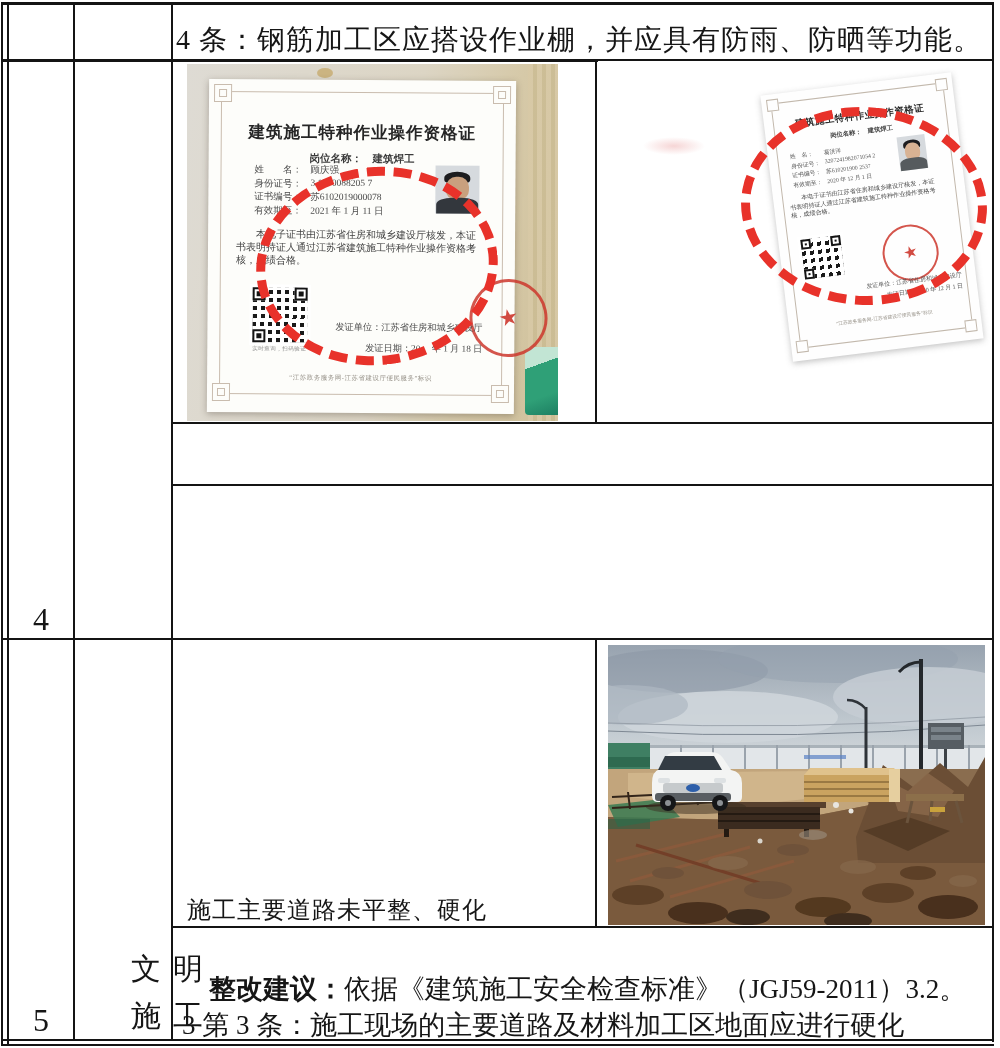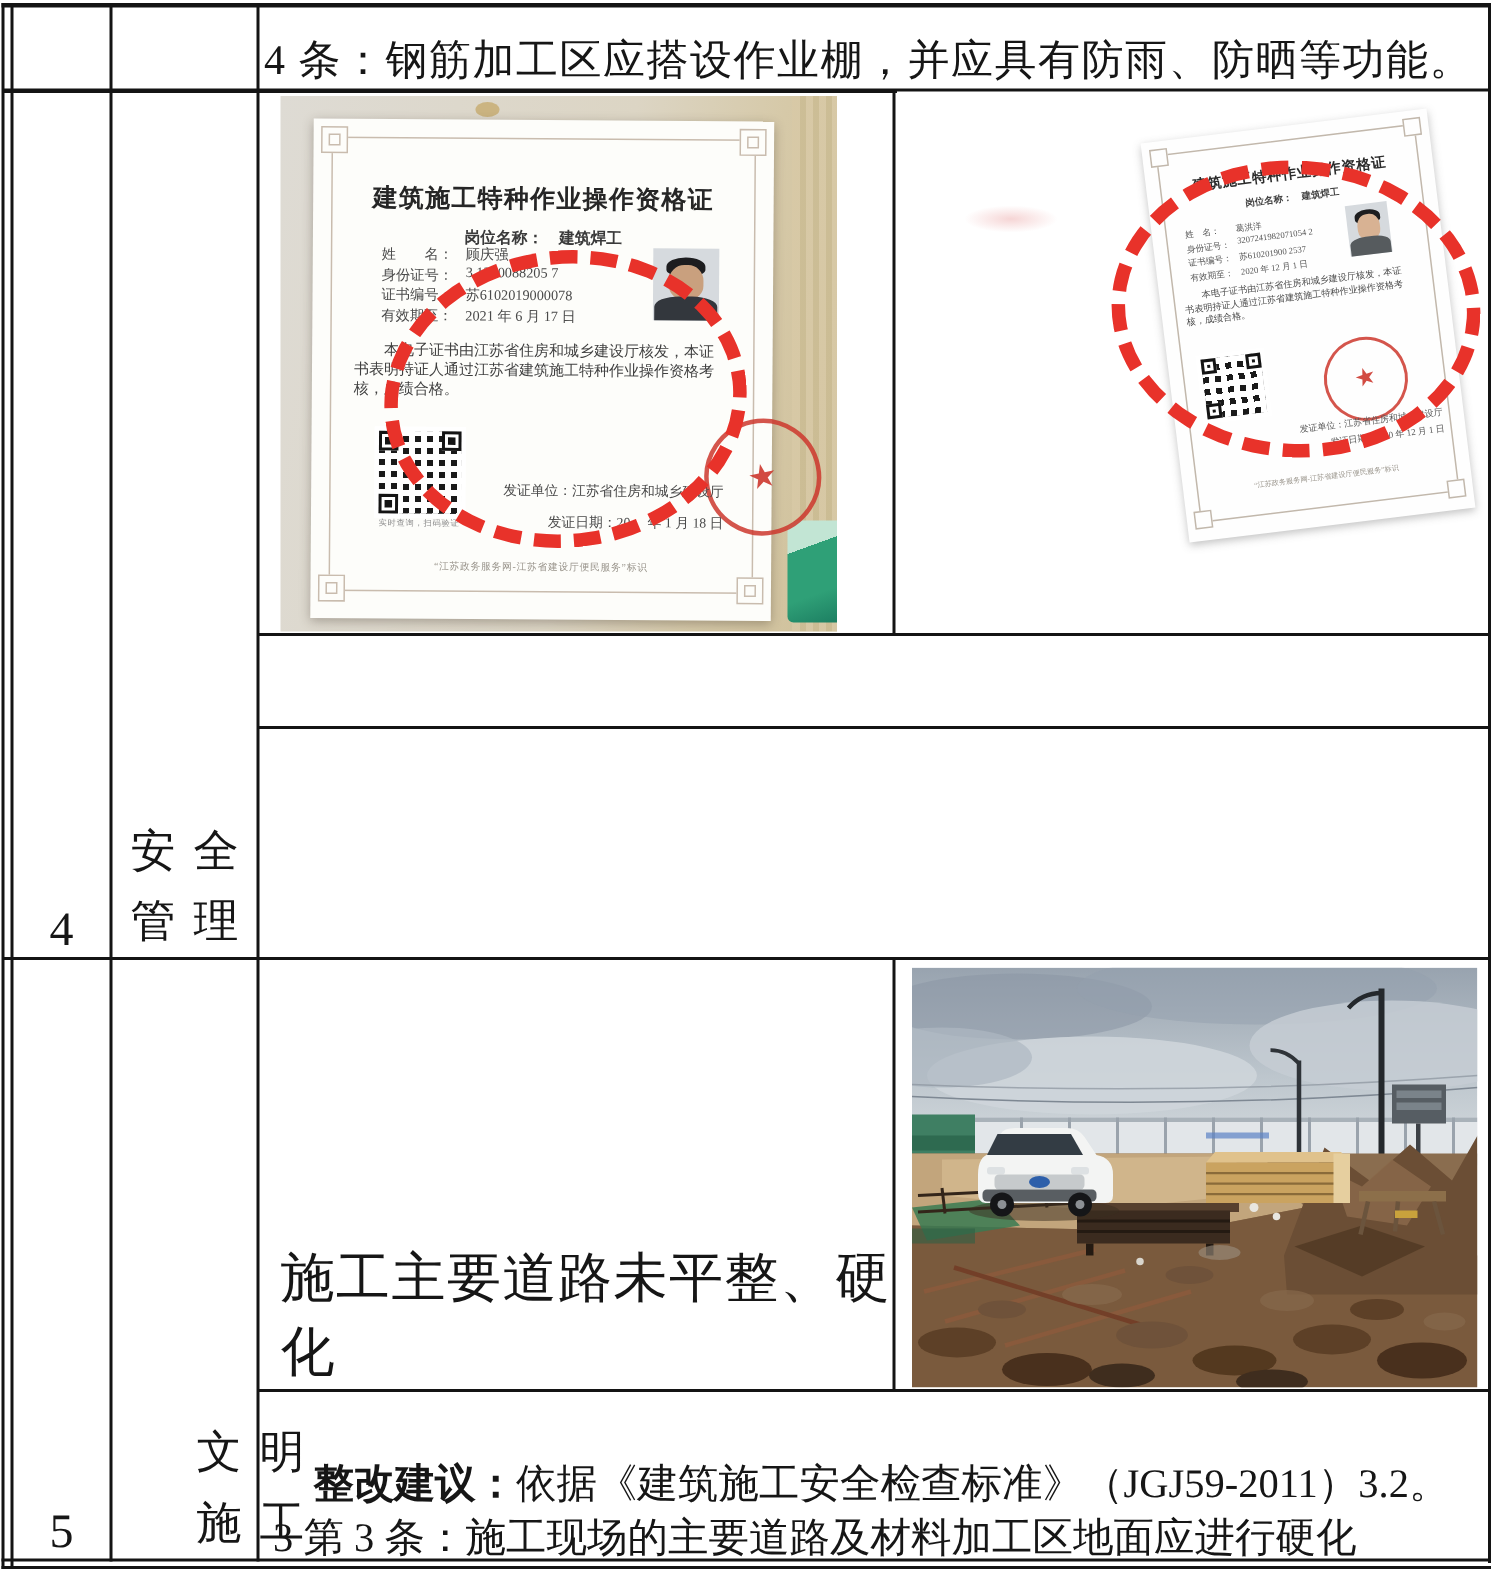--- a/index.html
+++ b/index.html
@@ -10,21 +10,21 @@
   .abs{position:absolute;}
   .line{position:absolute;background:#141414;}
   
   .cell-center{display:flex;align-items:flex-end;justify-content:center;}
   .serial{font-size:32px;}
   .cat{font-size:30px;line-height:47px;text-align:center;letter-spacing:12px;padding-left:12px;}
   .cont-text{font-size:28px;letter-spacing:1px;white-space:pre;}
   .caption{font-size:29px;letter-spacing:2px;}
   .rect-text{font-size:27px;line-height:36.5px;white-space:pre;}
   .rect-text b{font-weight:700;}
-  .issue-text{font-size:36px;letter-spacing:1px;}
+  .issue-text{font-size:24px;letter-spacing:1px;}
   
   .photo-left{left:187px;top:64px;width:371px;height:357px;overflow:hidden;
     background:linear-gradient(100deg,#dedbd4 0%,#dcd5c4 55%,#d6c9a8 78%,#cfc09a 100%);}
   .grain{position:absolute;right:0;top:0;width:30px;height:100%;
     background:repeating-linear-gradient(90deg,#d8c9a6 0 5px,#cabb92 5px 9px);opacity:.8;}
   .stain{position:absolute;left:130px;top:4px;width:16px;height:10px;border-radius:50%;background:#c8ae74;opacity:.85;}
   .cloth{position:absolute;left:338px;top:283px;width:33px;height:68px;border-radius:8px 0 0 4px;
     background:linear-gradient(160deg,#c2e5d4 0 28%,#2fa077 28% 70%,#1d7f62 100%);}
   .cert-sheet{position:absolute;left:21px;top:16px;width:307px;height:333px;background:#fdfdfa;
     box-shadow:0 2px 7px rgba(60,50,40,.35);transform:rotate(.4deg);}
@@ -98,26 +98,20 @@
     <div class="line" style="left:172px;top:926px;width:820px;height:2px;"></div>
     <div class="line" style="left:595px;top:61px;width:2px;height:361px;"></div>
     <div class="line" style="left:595px;top:640px;width:2px;height:286px;"></div>
   </div>
 
   <div class="abs cell-center" style="left:176px;top:2px;width:816px;height:57px;justify-content:flex-start;">
     <span class="cont-text">4 条：钢筋加工区应搭设作业棚，并应具有防雨、防晒等功能。</span>
   </div>
 
   <div class="abs cell-center serial" style="left:9px;top:59px;width:64px;height:579px;">4</div>
-  <div class="abs cell-center" style="left:75px;top:59px;width:96px;height:579px;">
-    <div class="cat">
-      <div>安全</div>
-      <div>管理</div>
-    </div>
-  </div>
 
   <div class="abs photo-left">
     <div class="grain"></div>
     <div class="stain"></div>
     <div class="cloth"></div>
 
     <div class="cert-sheet">
       <div class="frame">
         <div class="corner c-tl"></div>
         <div class="corner c-tr"></div>
@@ -135,21 +129,21 @@
         <div class="fr">
             <span class="fl">身份证号：</span>
             <span>3 1270088205 7</span>
           </div>
         <div class="fr">
             <span class="fl">证书编号：</span>
             <span>苏6102019000078</span>
           </div>
         <div class="fr">
             <span class="fl">有效期至：</span>
-            <span>2021 年 6 月 17 日</span>
+            <span>2021 年 1 月 11 日</span>
           </div>
       </div>
 
       <div class="portrait" style="left:227px;top:85px;width:44px;height:48px;">
         <div class="hair"></div>
           <div class="head"></div>
           <div class="body"></div>
       </div>
 
       <div class="cl-body">　　本电子证书由江苏省住房和城乡建设厅核发，本证

